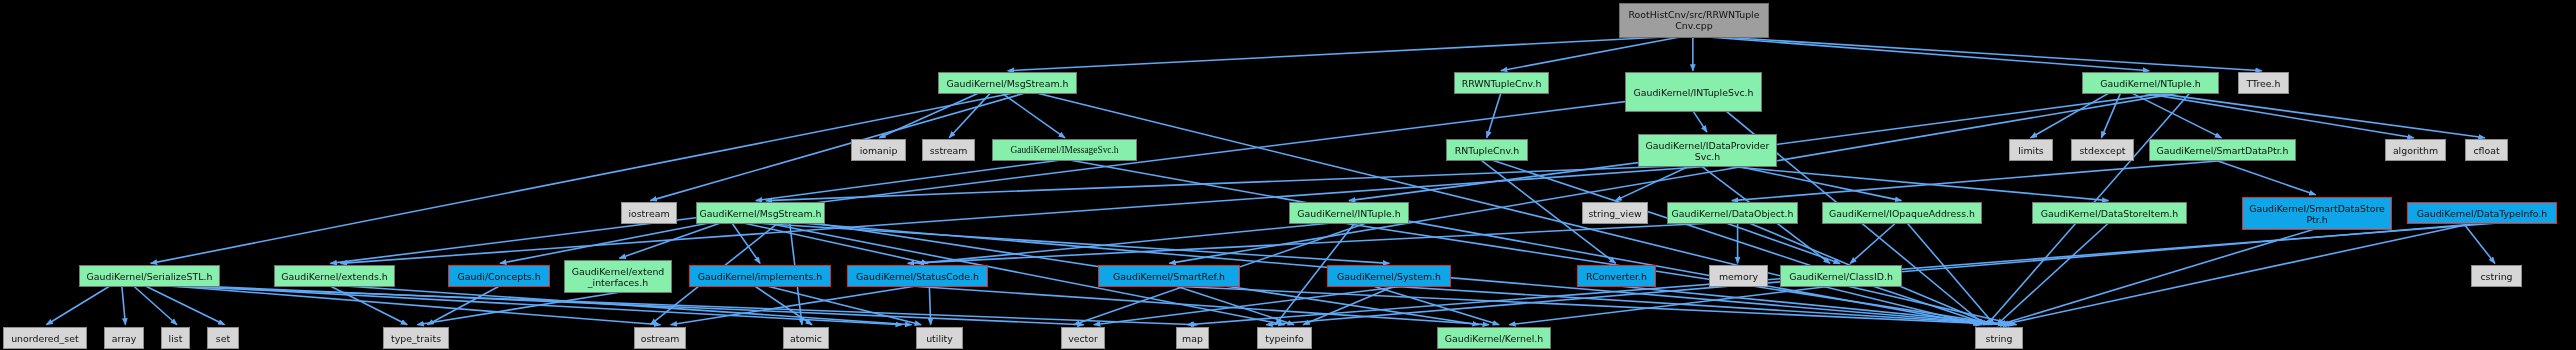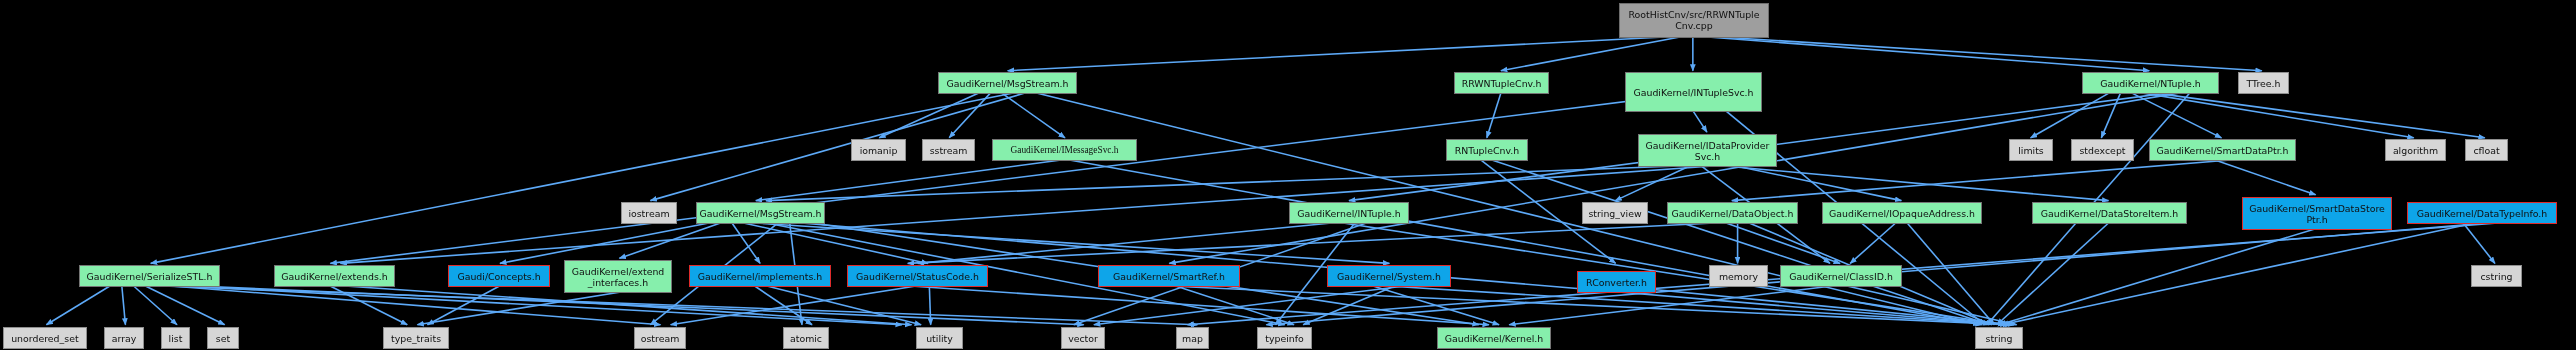--- a/index.html
+++ b/index.html
@@ -216,21 +216,21 @@
     </div>
     <div class="node truncated" style="left: 847px; top: 265px; width: 141px; height: 22px;">
       <span>GaudiKernel/StatusCode.h</span>
     </div>
     <div class="node truncated" style="left: 1098px; top: 265px; width: 142px; height: 22px;">
       <span>GaudiKernel/SmartRef.h</span>
     </div>
     <div class="node truncated" style="left: 1327px; top: 265px; width: 124px; height: 22px;">
       <span>GaudiKernel/System.h</span>
     </div>
-    <div class="node truncated" style="left: 1577px; top: 265px; width: 79px; height: 22px; margin-top: 6px;">
+    <div class="node truncated" style="left: 1577px; top: 265px; width: 79px; height: 22px;">
       <span>RConverter.h</span>
     </div>
     <div class="node external" style="left: 1709px; top: 265px; width: 59px; height: 22px;">
       <span>memory</span>
     </div>
     <div class="node internal" style="left: 1780px; top: 265px; width: 122px; height: 22px;">
       <span>GaudiKernel/ClassID.h</span>
     </div>
     <div class="node external" style="left: 2471px; top: 265px; width: 51px; height: 22px;">
       <span>cstring</span>

